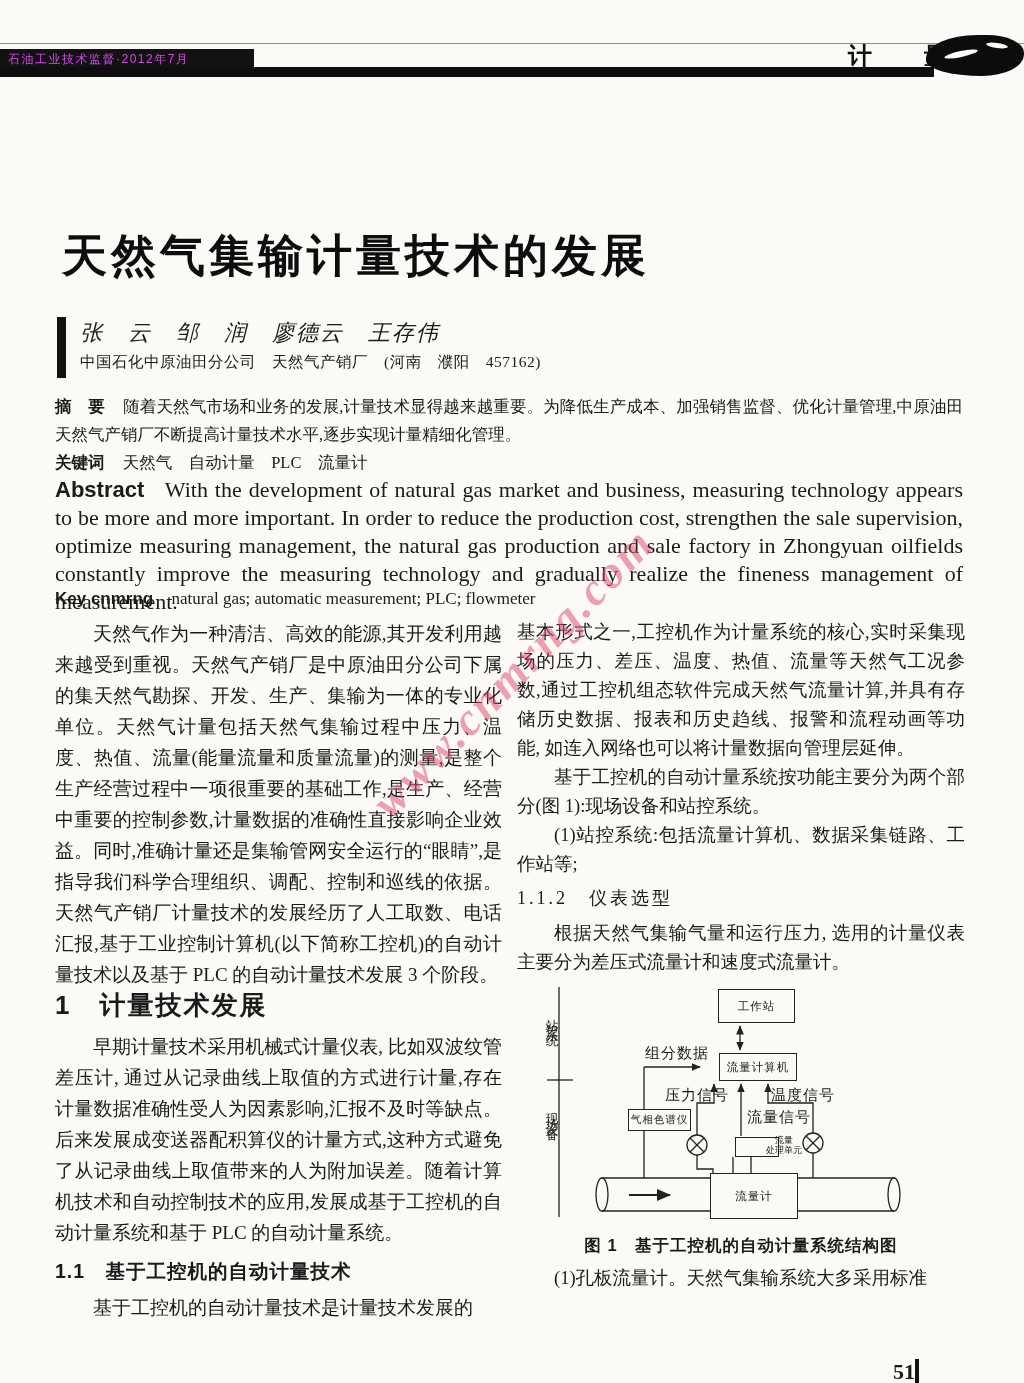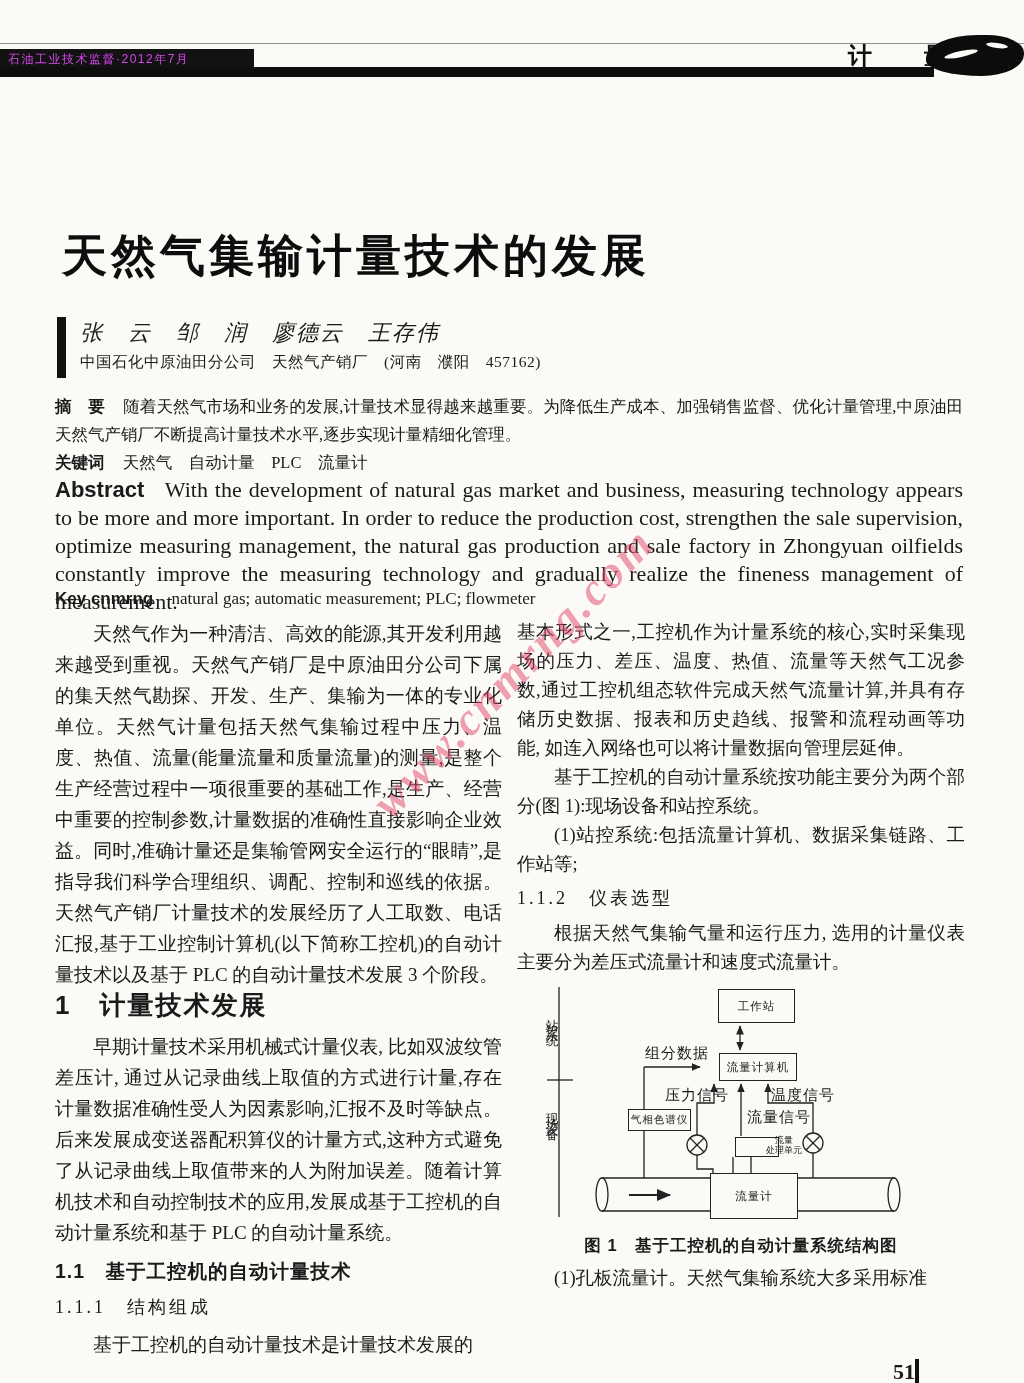--- a/index.html
+++ b/index.html
@@ -107,21 +107,20 @@
   <p class="meta kw-en">
     <b class="blabel">Key cnmrng</b>
     <span>natural gas; automatic measurement; PLC; flowmeter</span>
   </p>
 
   <div class="col col-left">
     <p>天然气作为一种清洁、高效的能源,其开发利用越来越受到重视。天然气产销厂是中原油田分公司下属的集天然气勘探、开发、生产、集输为一体的专业化单位。天然气计量包括天然气集输过程中压力、温度、热值、流量(能量流量和质量流量)的测量,是整个生产经营过程中一项很重要的基础工作,是生产、经营中重要的控制参数,计量数据的准确性直接影响企业效益。同时,准确计量还是集输管网安全运行的“眼睛”,是指导我们科学合理组织、调配、控制和巡线的依据。天然气产销厂计量技术的发展经历了人工取数、电话汇报,基于工业控制计算机(以下简称工控机)的自动计量技术以及基于 PLC 的自动计量技术发展 3 个阶段。</p>
     <div class="h-1">1　计量技术发展</div>
     <p>早期计量技术采用机械式计量仪表, 比如双波纹管差压计, 通过从记录曲线上取值的方式进行计量,存在计量数据准确性受人为因素影响,汇报不及时等缺点。后来发展成变送器配积算仪的计量方式,这种方式避免了从记录曲线上取值带来的人为附加误差。随着计算机技术和自动控制技术的应用,发展成基于工控机的自动计量系统和基于 PLC 的自动计量系统。</p>
     <div class="h-2">1.1　基于工控机的自动计量技术</div>
-    <div class="h-3">1.1.1　结构组成</div>
     <p>基于工控机的自动计量技术是计量技术发展的</p>
   </div>
 
   <div class="col col-right">
     <p class="noindent" style="text-indent:0">基本形式之一,工控机作为计量系统的核心,实时采集现场的压力、差压、温度、热值、流量等天然气工况参数,通过工控机组态软件完成天然气流量计算,并具有存储历史数据、报表和历史趋线、报警和流程动画等功能, 如连入网络也可以将计量数据向管理层延伸。</p>
     <p>基于工控机的自动计量系统按功能主要分为两个部分(图 1):现场设备和站控系统。</p>
     <p>(1)站控系统:包括流量计算机、数据采集链路、工作站等;</p>
     <div class="h-3">1.1.2　仪表选型</div>
     <p>根据天然气集输气量和运行压力, 选用的计量仪表主要分为差压式流量计和速度式流量计。</p>
 

